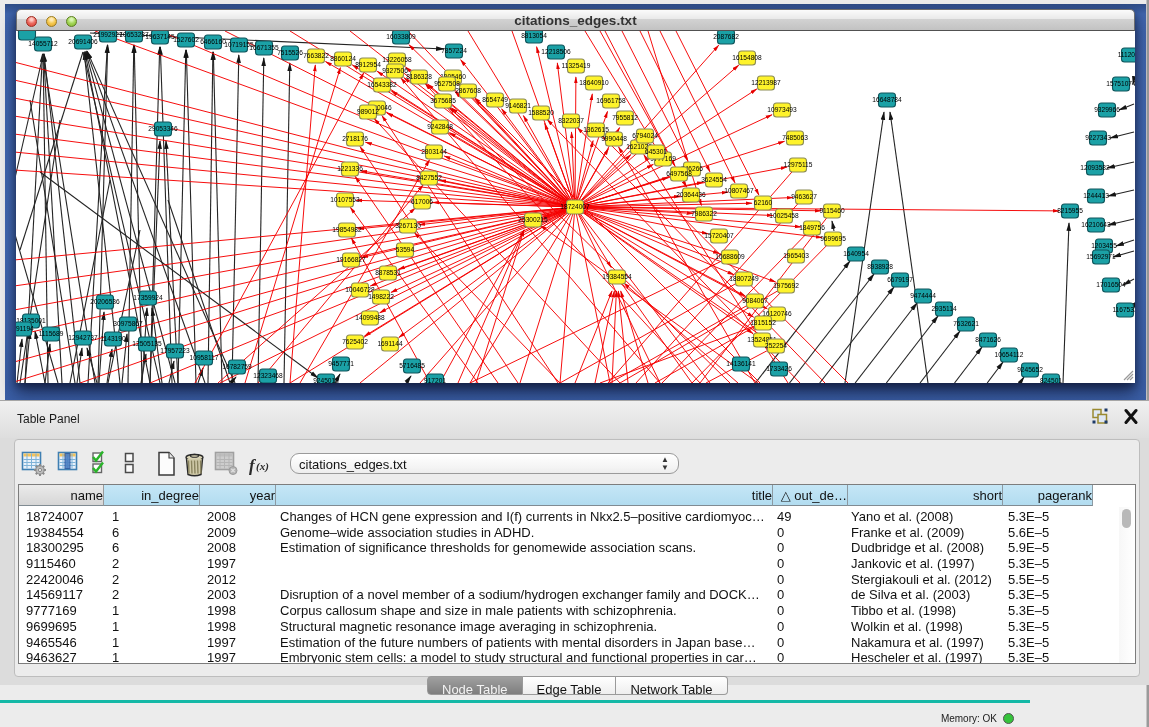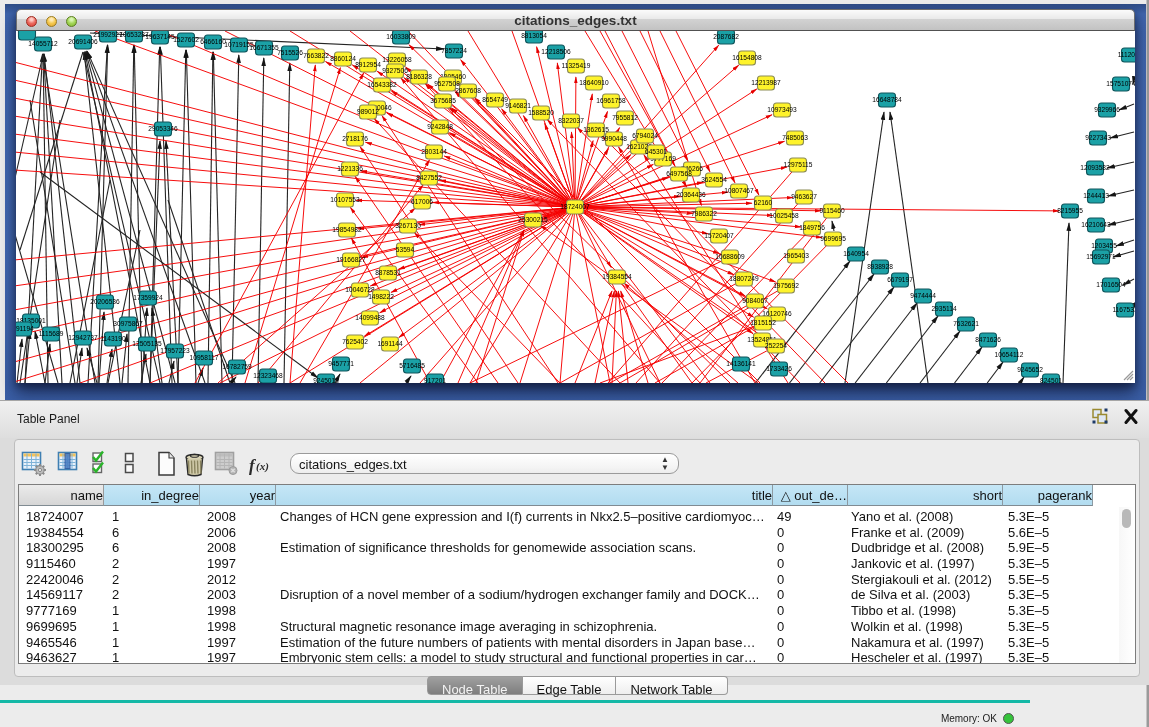--- a/index.html
+++ b/index.html
@@ -659,21 +659,22 @@
             <div class="c1">1</div>
             <div class="c2">2008</div>
             <div class="c3">Changes of HCN gene expression and I(f) currents in Nkx2.5–positive cardiomyoc…</div>
             <div class="c4">49</div>
             <div class="c5">Yano et al. (2008)</div>
             <div class="c6">5.3E–5</div>
           </div>
 <div class="tr">
             <div class="c0">19384554</div>
             <div class="c1">6</div>
-            <div class="c2">2006</div>
+            <div class="c2">2009</div>
+            <div class="c3">Genome–wide association studies in ADHD.</div>
             <div class="c4">0</div>
             <div class="c5">Franke et al. (2009)</div>
             <div class="c6">5.6E–5</div>
           </div>
 <div class="tr">
             <div class="c0">18300295</div>
             <div class="c1">6</div>
             <div class="c2">2008</div>
             <div class="c3">Estimation of significance thresholds for genomewide association scans.</div>
             <div class="c4">0</div>
@@ -702,20 +703,21 @@
             <div class="c2">2003</div>
             <div class="c3">Disruption of a novel member of a sodium/hydrogen exchanger family and DOCK…</div>
             <div class="c4">0</div>
             <div class="c5">de Silva et al. (2003)</div>
             <div class="c6">5.3E–5</div>
           </div>
 <div class="tr">
             <div class="c0">9777169</div>
             <div class="c1">1</div>
             <div class="c2">1998</div>
+            <div class="c3">Corpus callosum shape and size in male patients with schizophrenia.</div>
             <div class="c4">0</div>
             <div class="c5">Tibbo et al. (1998)</div>
             <div class="c6">5.3E–5</div>
           </div>
 <div class="tr">
             <div class="c0">9699695</div>
             <div class="c1">1</div>
             <div class="c2">1998</div>
             <div class="c3">Structural magnetic resonance image averaging in schizophrenia.</div>
             <div class="c4">0</div>

